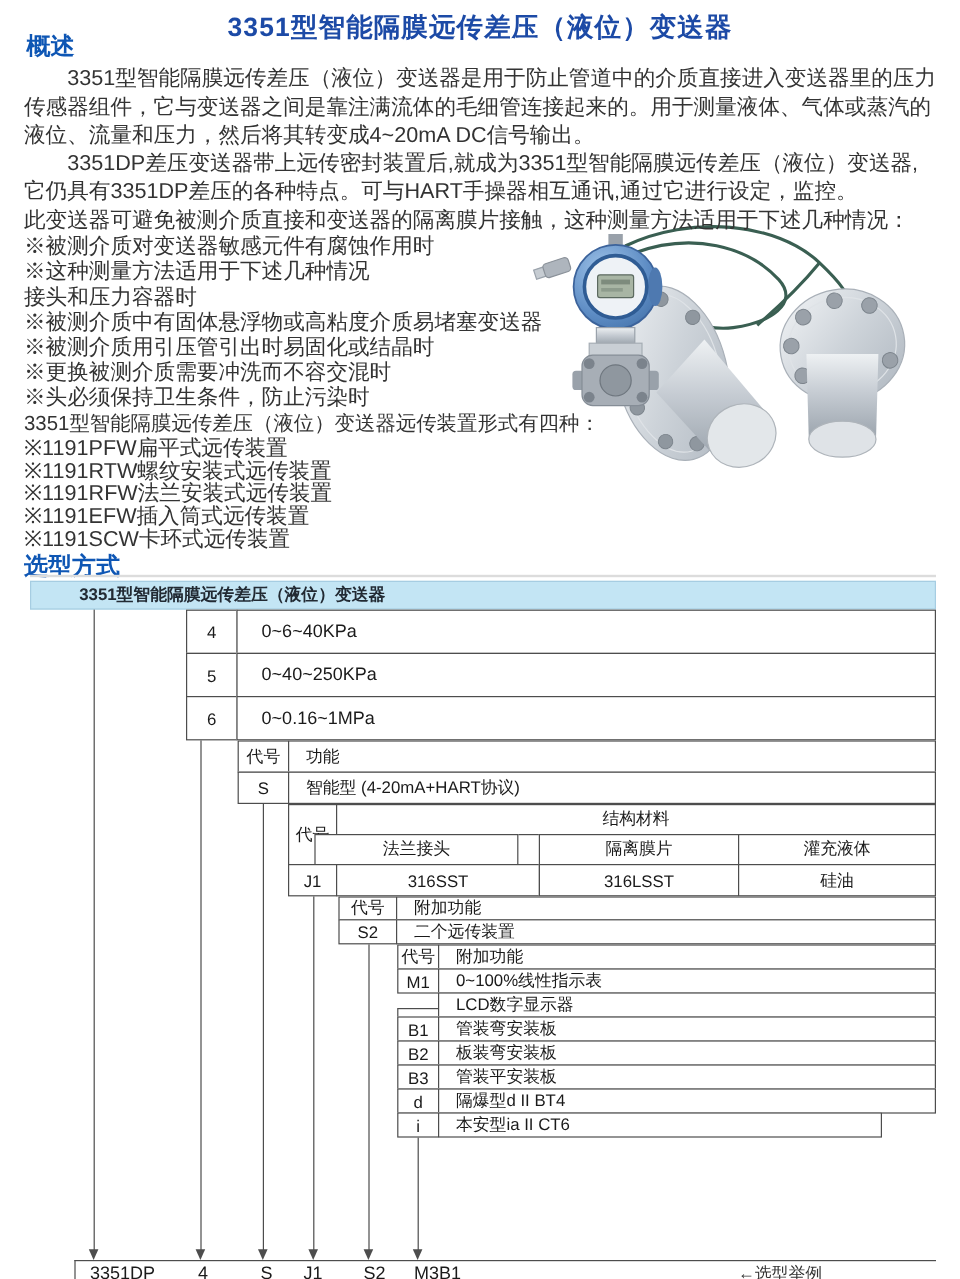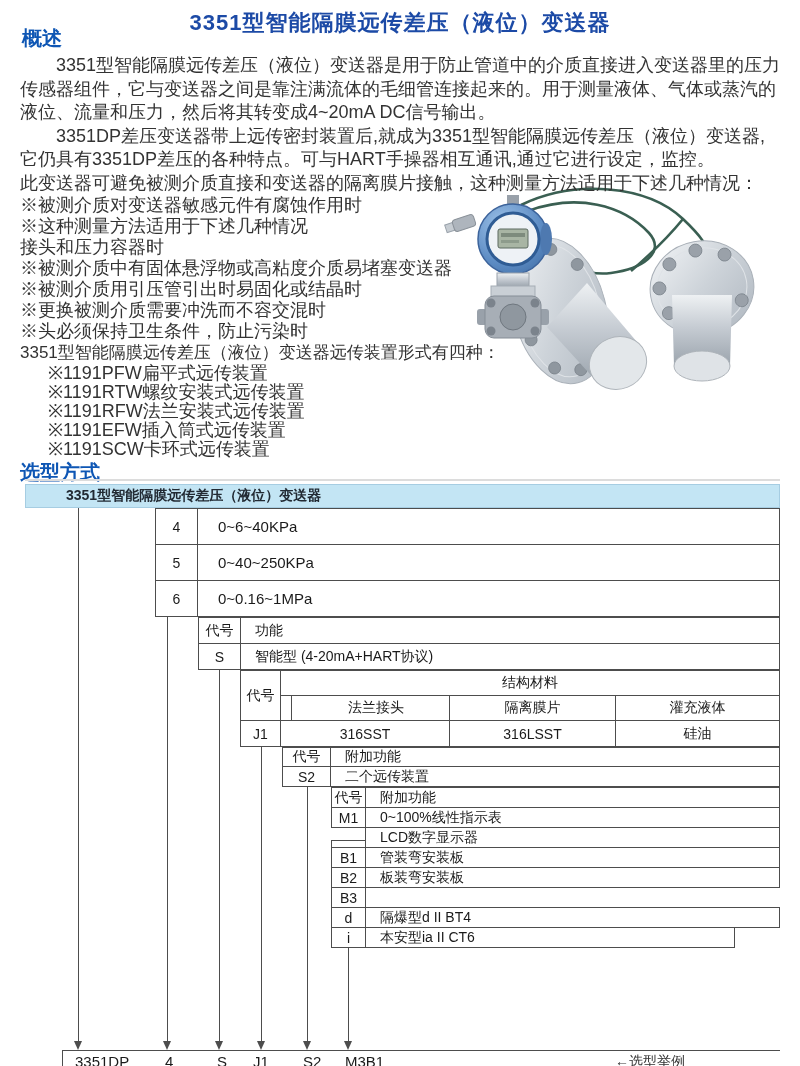--- a/index.html
+++ b/index.html
@@ -7,21 +7,21 @@
         font-family:"Liberation Sans",sans-serif;}
   .title{position:absolute;top:8px;left:0;width:100%;text-align:center;margin:0;
          font-size:22px;font-weight:bold;color:#1c4aa6;letter-spacing:1px;}
   .seclabel{font-size:20px;font-weight:bold;color:#0e56b4;}
   #ov-label{position:absolute;left:22px;top:25px;}
   .overview{position:absolute;left:20px;top:54px;width:762px;color:#333;z-index:2;}
   .para{margin:0;font-size:18px;line-height:23.5px;}
   .indent{text-indent:2em;}
   .bullet{font-size:18px;line-height:21px;}
   .four{font-size:17px;line-height:21.5px;}
-  .type{font-size:18px;line-height:19px;margin-left:28px;}
+  .type{font-size:18px;line-height:19px;}
   .sel-heading{margin-top:1px;line-height:24px;}
   .photo{position:absolute;left:425px;top:183px;width:370px;height:217px;z-index:1;}
   .selector{position:absolute;left:25px;top:483px;width:755px;height:583px;z-index:3;
             color:#1a1a1a;}
   .box{position:absolute;box-sizing:border-box;border:1px solid #4d4d4d;background:#fff;
        display:flex;align-items:center;font-size:14px;}
   .code{justify-content:center;text-align:center;}
   .lbl{padding-left:14px;}
   .rlbl{padding-left:20px;font-size:15px;}
   .ctr{justify-content:center;}
@@ -156,21 +156,21 @@
     <div class="box code" style="left:130px;top:97px;width:43px;height:37px">6</div>
     <div class="box rlbl" style="left:172px;top:97px;width:583px;height:37px">0~0.16~1MPa</div>
 
     <div class="box code" style="left:173px;top:134px;width:43px;height:27px">代号</div>
     <div class="box lbl" style="left:215px;top:134px;width:540px;height:27px">功能</div>
     <div class="box code" style="left:173px;top:160px;width:43px;height:27px">S</div>
     <div class="box lbl" style="left:215px;top:160px;width:540px;height:27px">智能型 (4-20mA+HART协议)</div>
 
     <div class="box code" style="left:215px;top:187px;width:41px;height:51px">代号</div>
     <div class="box ctr" style="left:255px;top:187px;width:500px;height:26px">结构材料</div>
-    <div class="box ctr" style="left:266px;top:212px;width:170px;height:26px">法兰接头</div>
+    <div class="box ctr" style="left:237px;top:212px;width:170px;height:26px">法兰接头</div>
     <div class="box ctr" style="left:424px;top:212px;width:167px;height:26px">隔离膜片</div>
     <div class="box ctr" style="left:590px;top:212px;width:165px;height:26px">灌充液体</div>
     <div class="box code" style="left:215px;top:237px;width:41px;height:27px">J1</div>
     <div class="box ctr" style="left:255px;top:237px;width:170px;height:27px">316SST</div>
     <div class="box ctr" style="left:424px;top:237px;width:167px;height:27px">316LSST</div>
     <div class="box ctr" style="left:590px;top:237px;width:165px;height:27px">硅油</div>
 
     <div class="box code" style="left:257px;top:264px;width:49px;height:20px">代号</div>
     <div class="box lbl" style="left:305px;top:264px;width:450px;height:20px">附加功能</div>
     <div class="box code" style="left:257px;top:283px;width:49px;height:21px">S2</div>
@@ -180,20 +180,21 @@
     <div class="box lbl" style="left:340px;top:304px;width:415px;height:21px">附加功能</div>
     <div class="box code" style="left:306px;top:324px;width:35px;height:21px">M1</div>
     <div class="box lbl" style="left:340px;top:324px;width:415px;height:21px">0~100%线性指示表</div>
     <div class="box code" style="left:306px;top:357px;width:35px;height:27px">M3</div>
     <div class="box lbl" style="left:340px;top:344px;width:415px;height:21px">LCD数字显示器</div>
     <div class="box code" style="left:306px;top:364px;width:35px;height:21px">B1</div>
     <div class="box lbl" style="left:340px;top:364px;width:415px;height:21px">管装弯安装板</div>
     <div class="box code" style="left:306px;top:384px;width:35px;height:21px">B2</div>
     <div class="box lbl" style="left:340px;top:384px;width:415px;height:21px">板装弯安装板</div>
     <div class="box code" style="left:306px;top:404px;width:35px;height:21px">B3</div>
+    <div class="box lbl" style="left:340px;top:404px;width:415px;height:21px">管装平安装板</div>
     <div class="box code" style="left:306px;top:424px;width:35px;height:21px">d</div>
     <div class="box lbl" style="left:340px;top:424px;width:415px;height:21px">隔爆型d II BT4</div>
     <div class="box code" style="left:306px;top:444px;width:35px;height:21px">i</div>
     <div class="box lbl" style="left:340px;top:444px;width:370px;height:21px">本安型ia II CT6</div>
 
     <div class="vline" style="left:53px;top:25px;height:534px"></div>
     <div class="vline" style="left:142px;top:134px;height:425px"></div>
     <div class="vline" style="left:194px;top:187px;height:372px"></div>
     <div class="vline" style="left:236px;top:264px;height:295px"></div>
     <div class="vline" style="left:282px;top:304px;height:255px"></div>

